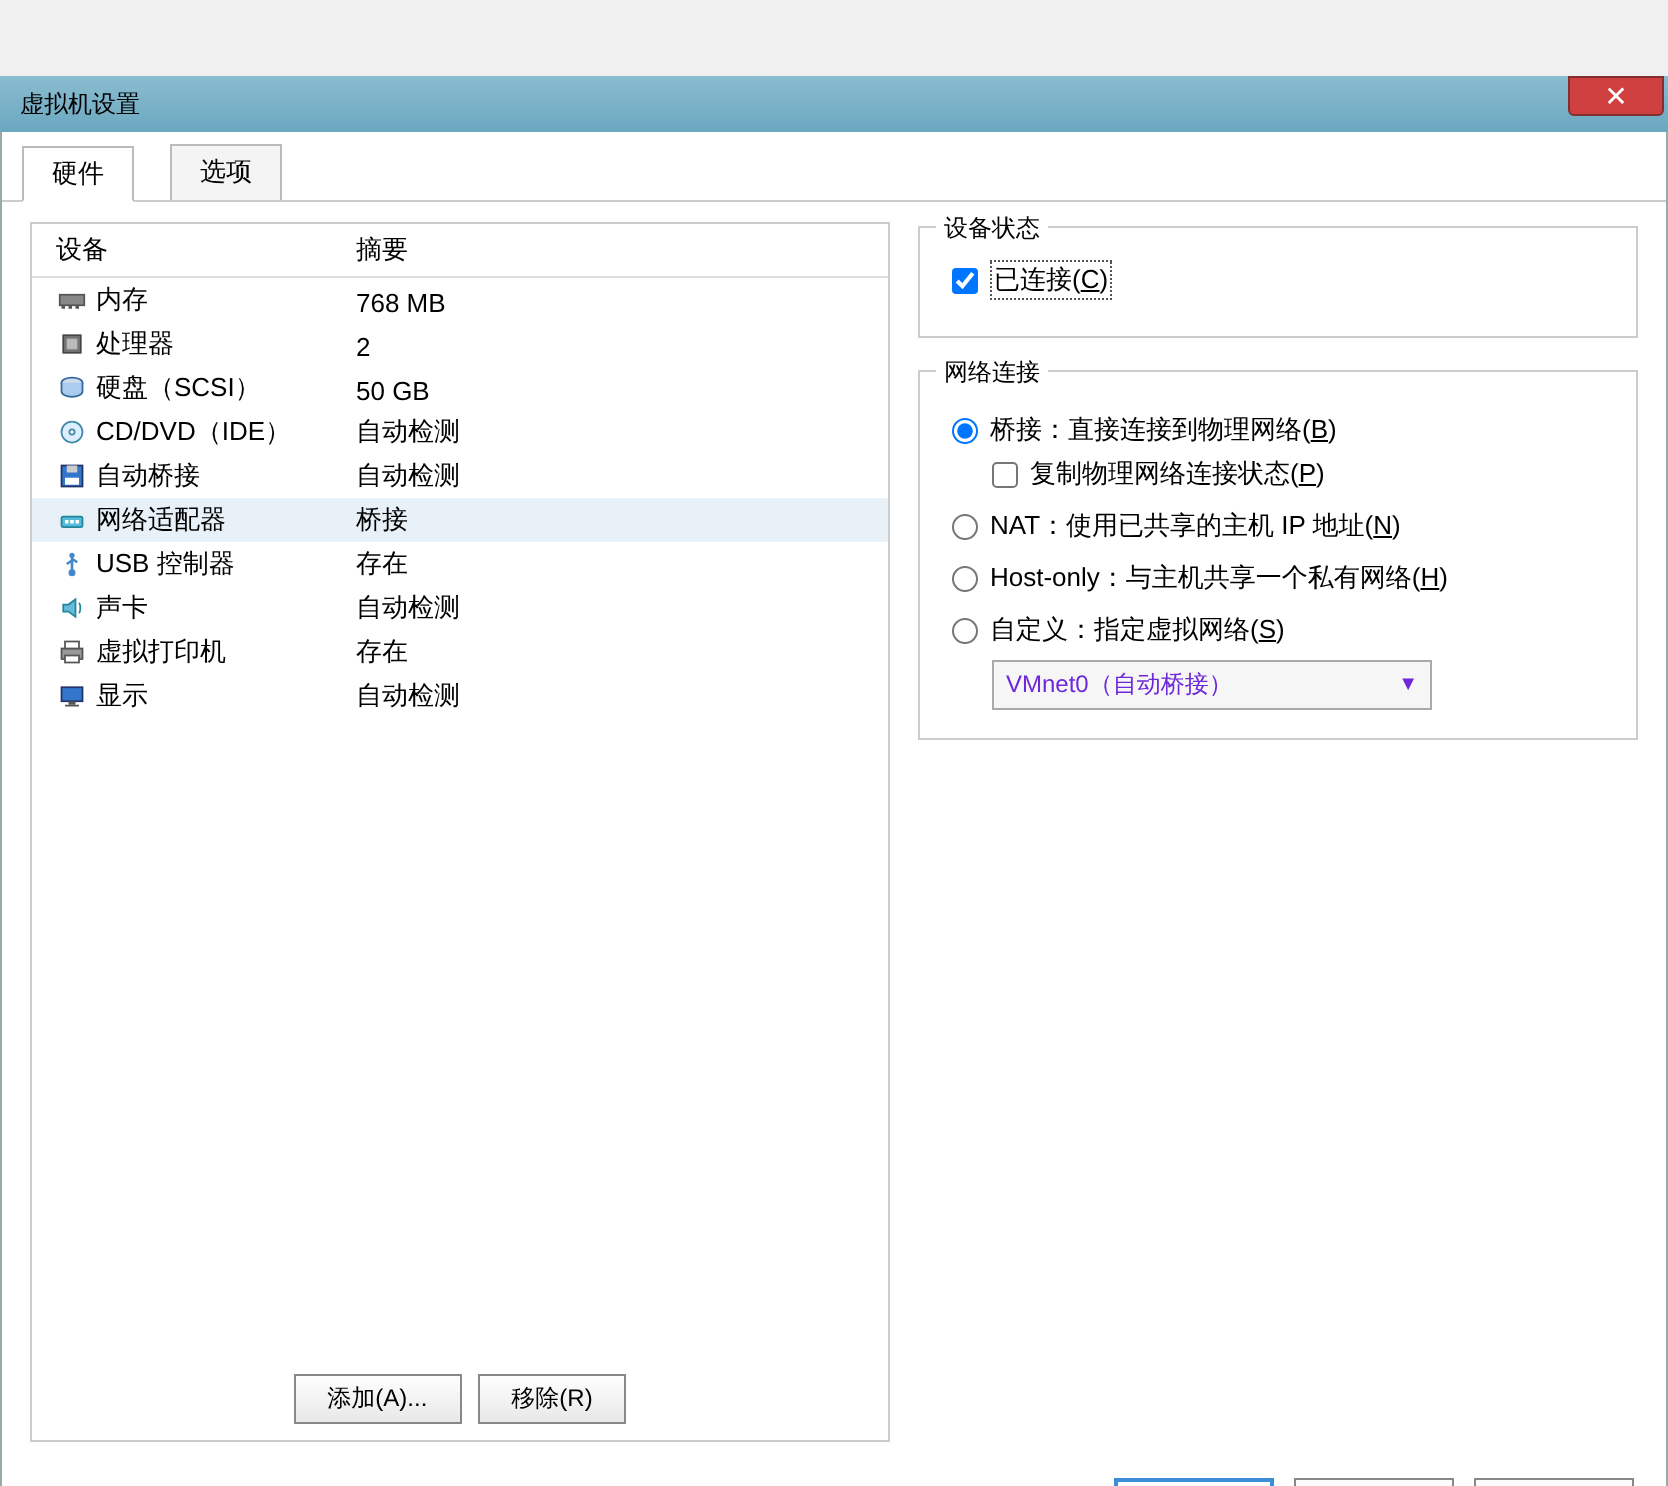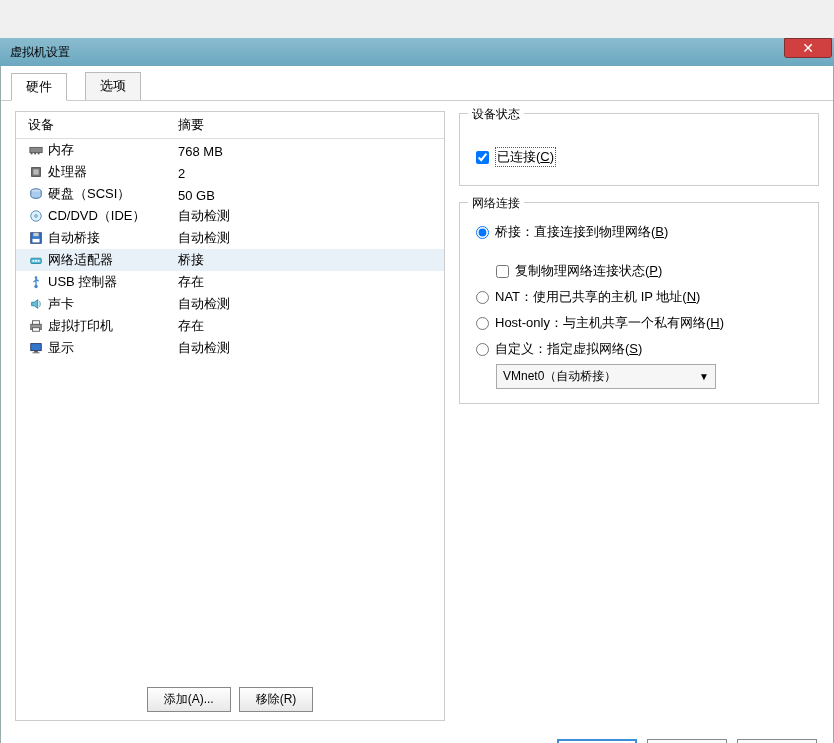--- a/index.html
+++ b/index.html
@@ -25,26 +25,26 @@
 .hw-row.selected { background: #e8f0f8; }
 .hw-ico { width: 16px; height: 16px; margin-right: 4px; display: inline-flex; align-items: center; justify-content: center; }
 .hw-col1 { width: 150px; display: flex; align-items: center; }
 .hw-col2 { flex: 1; }
 .hw-buttons { display: flex; justify-content: center; gap: 8px; padding: 8px 10px; }
 .btn { padding: 3px 16px; border: 1px solid #888; background: linear-gradient(#fefefe,#e8e8e8); font-size: 12px; cursor: pointer; font-family: inherit; }
 
 .right-pane { flex: 1; display: flex; flex-direction: column; gap: 16px; padding-top: 2px; }
 .group { border: 1px solid #ccc; padding: 12px 12px 14px 12px; position: relative; }
 .group-title { position: absolute; top: -8px; left: 8px; background: #fff; padding: 0 4px; font-size: 12px; }
-.chk-row { display: flex; align-items: center; margin: 21px 0 4px 4px; font-size: 13px; }
+.chk-row { display: flex; align-items: center; margin: 4px 0 4px 4px; font-size: 13px; }
 .chk-row input { margin-right: 6px; }
 .rad-row { display: flex; align-items: center; margin: 8px 0 4px 4px; font-size: 13px; }
 .rad-row input { margin-right: 6px; }
 .sub-chk { margin-left: 24px; }
-.dropdown { margin: 6px 0 0 24px; width: 220px; padding: 3px 6px; border: 1px solid #aaa; background: #f6f6f6; color: #000000; font-size: 12px; display: flex; justify-content: space-between; align-items: center; }
+.dropdown { margin: 6px 0 0 24px; width: 220px; padding: 3px 6px; border: 1px solid #aaa; background: #f6f6f6; color: #6d28d9; font-size: 12px; display: flex; justify-content: space-between; align-items: center; }
 .dropdown .arrow { font-size: 10px; }
 .u { text-decoration: underline; }
 .dotted { border: 1px dotted #555; padding: 0 1px; }
 
 .footer { display: flex; justify-content: flex-end; gap: 10px; padding: 10px 16px 14px 0; }
 .footer .btn { min-width: 80px; }
 .footer .btn.primary { border: 2px solid #3a8fd8; }
 
 svg { width: 14px; height: 14px; }
 </style>

